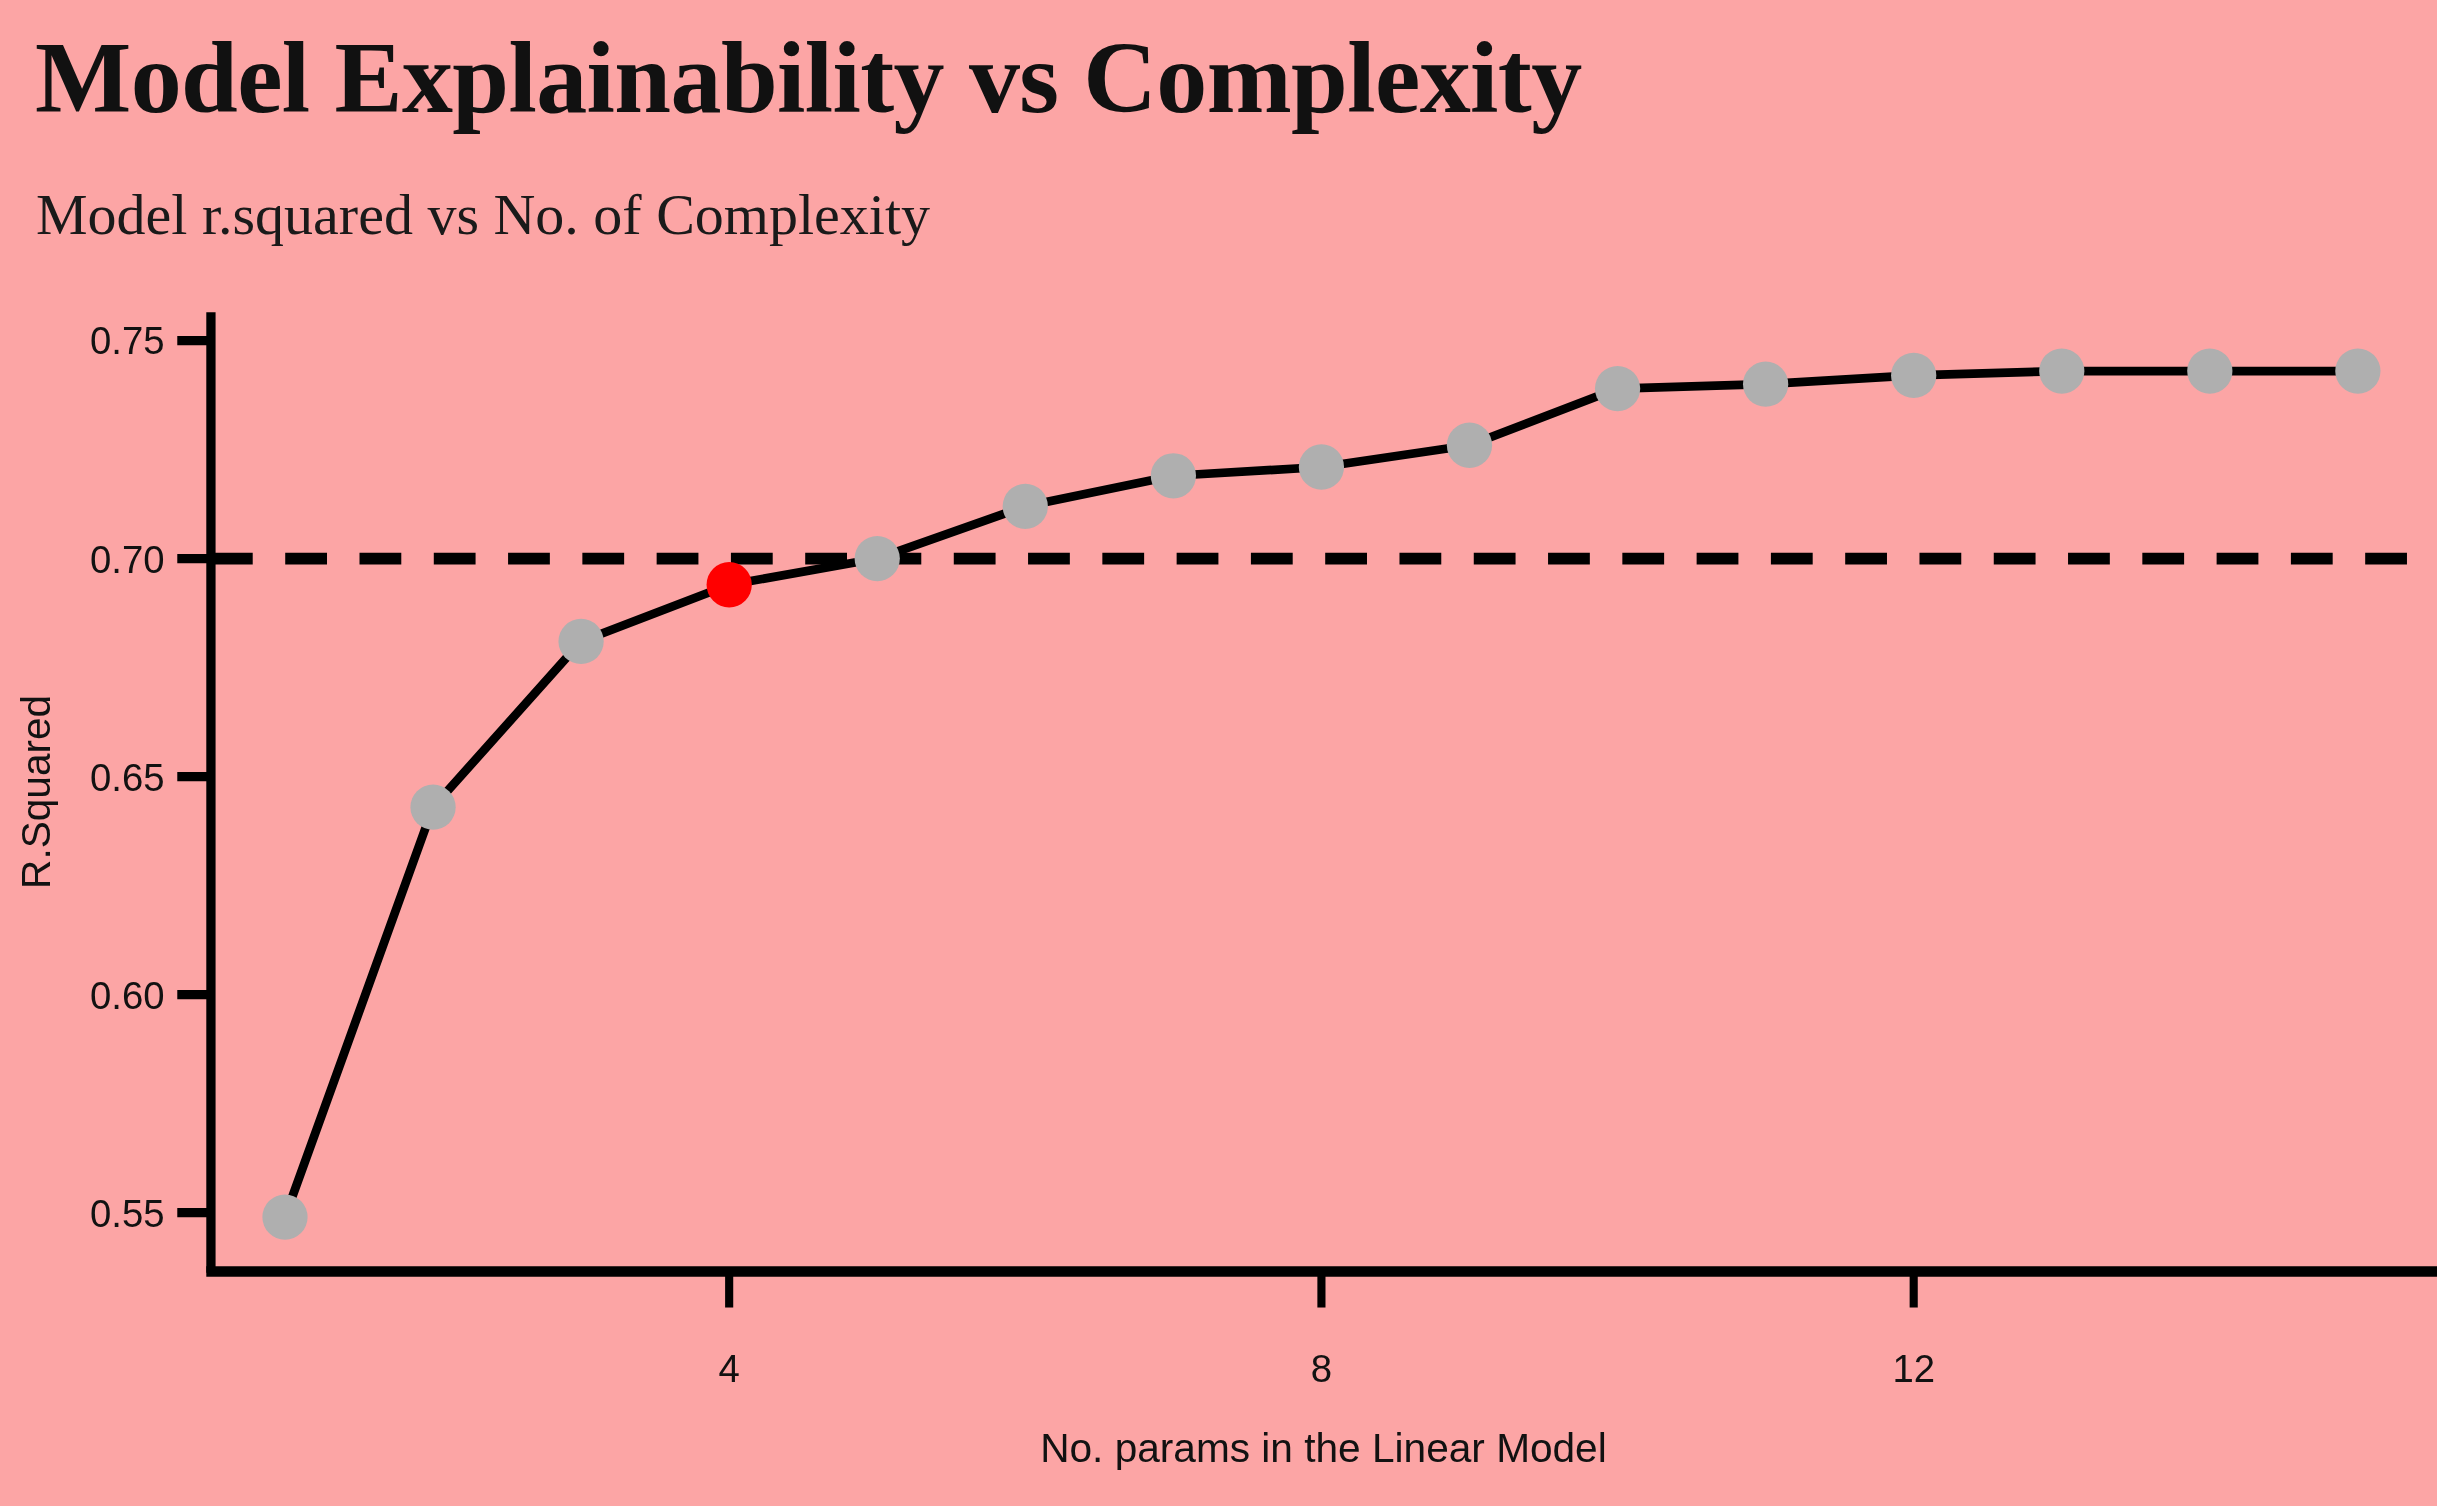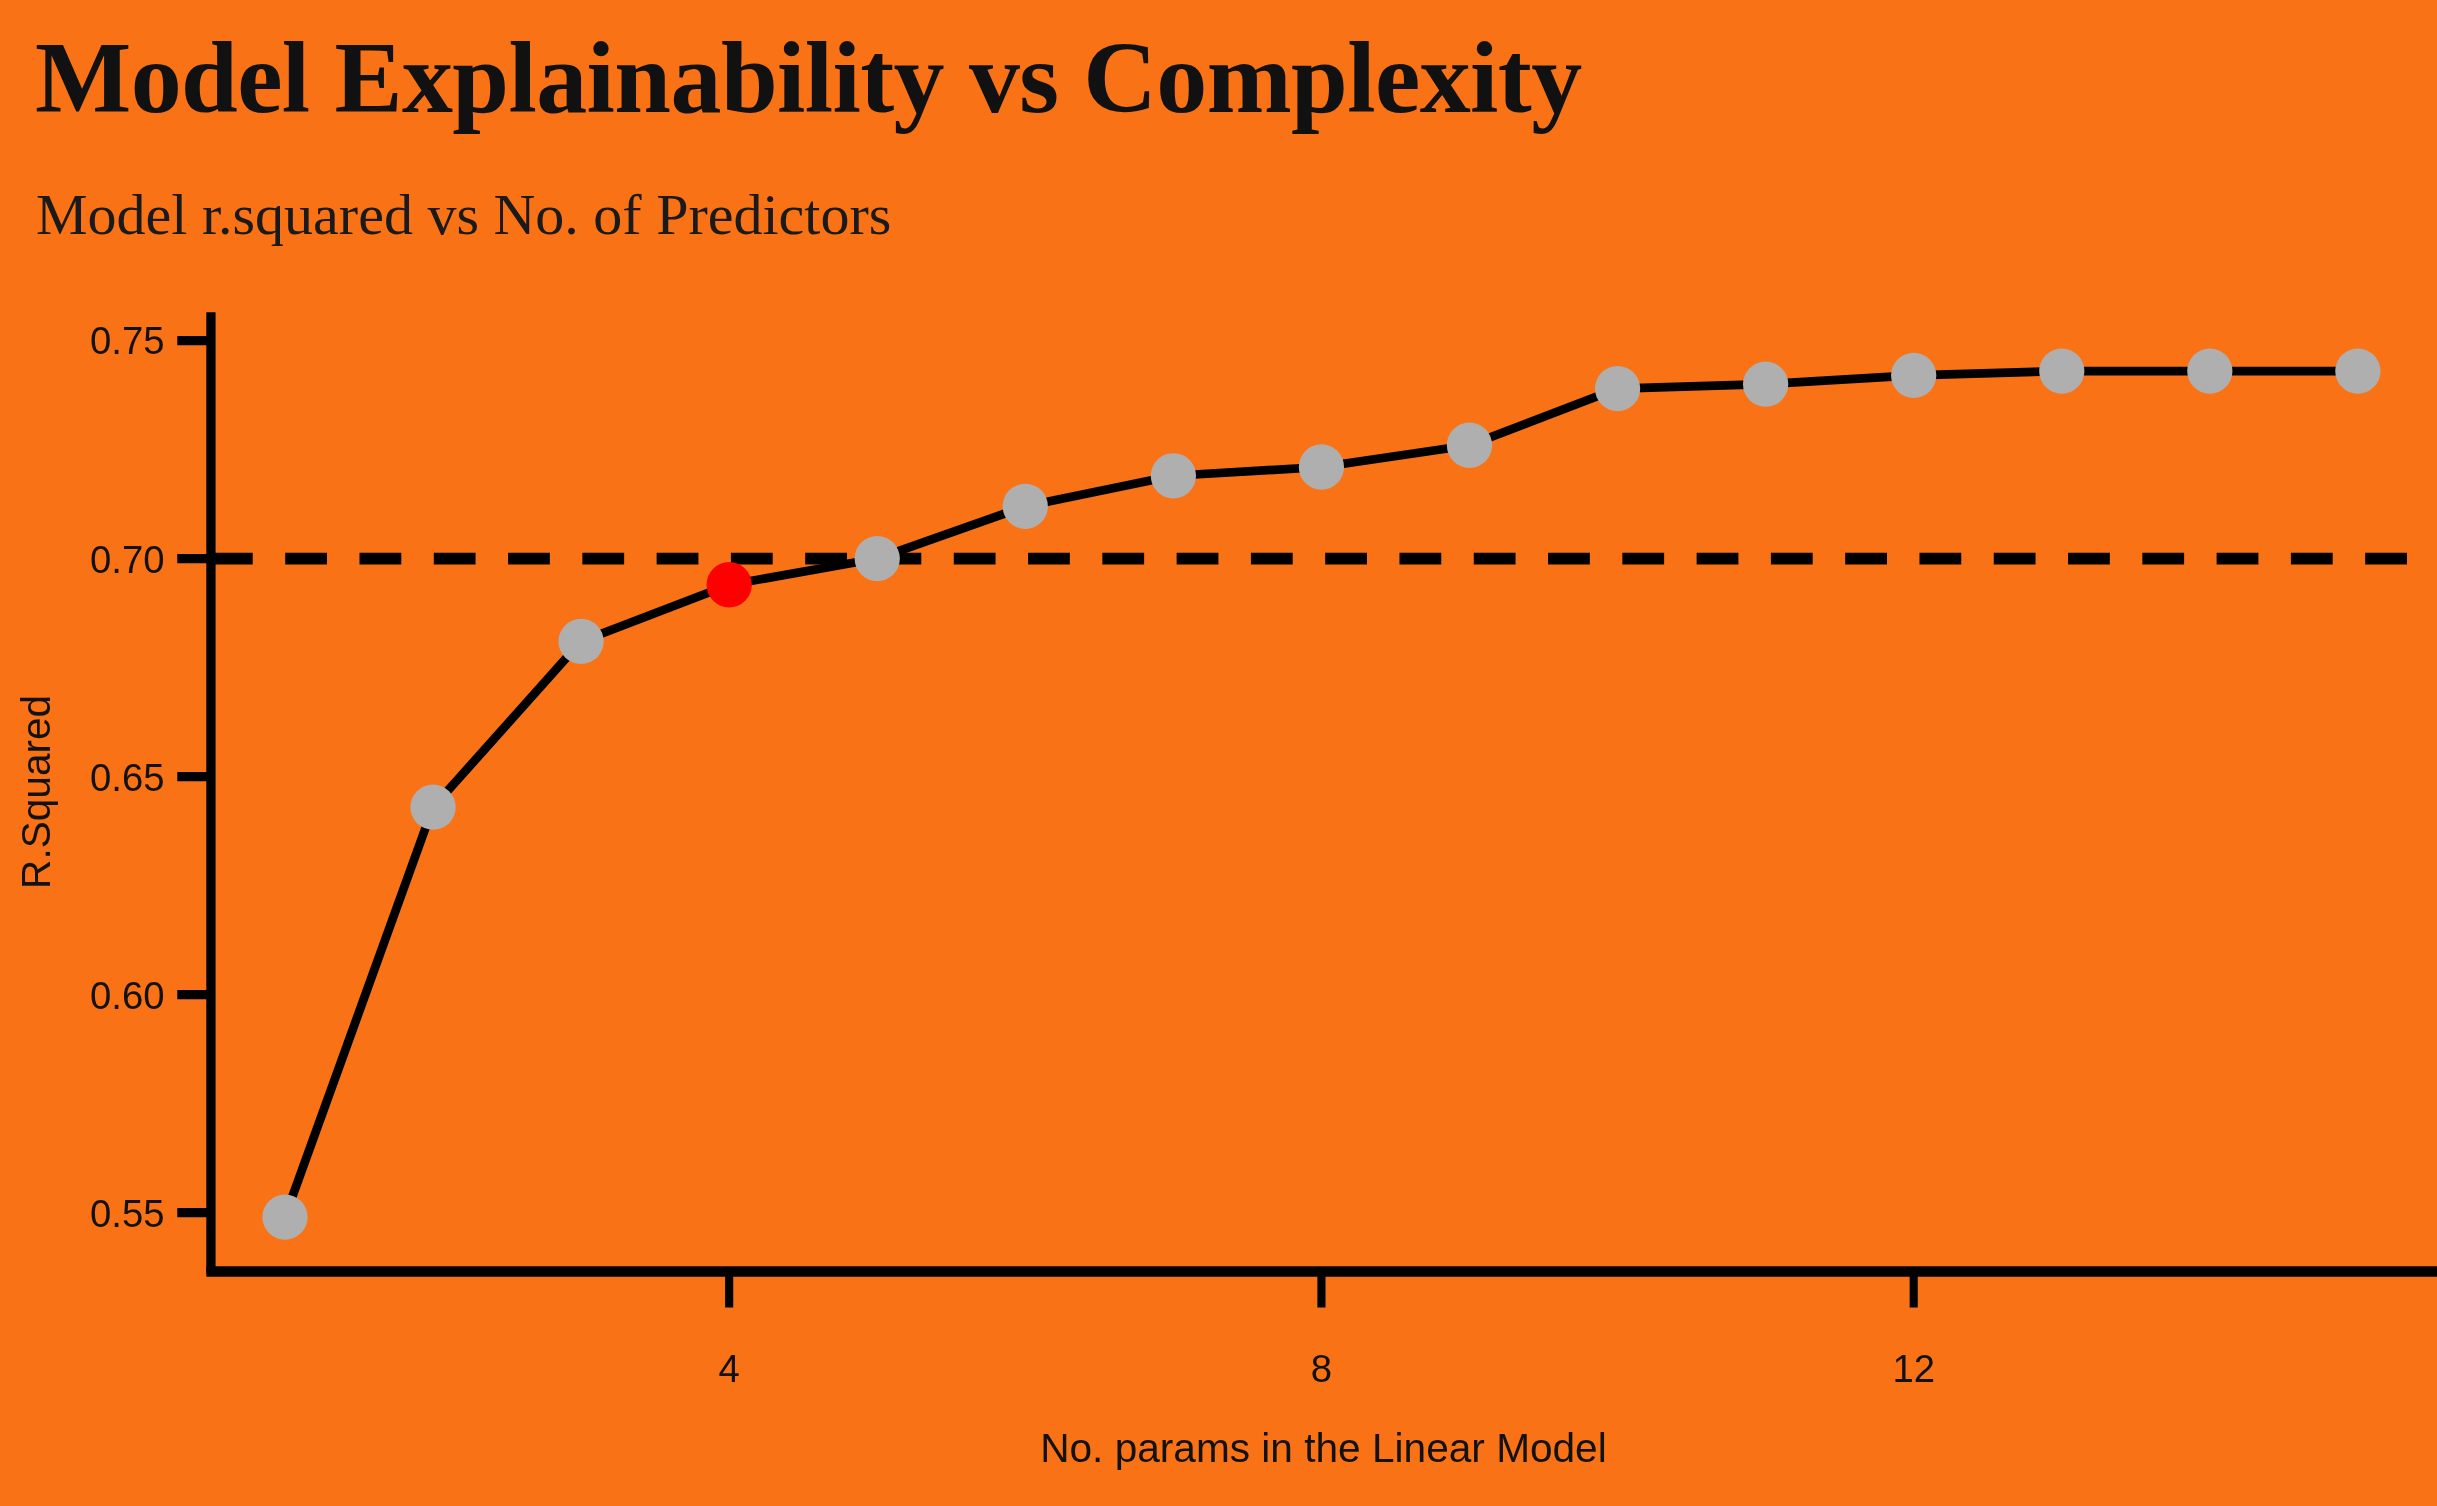--- a/index.html
+++ b/index.html
@@ -5,21 +5,21 @@
 <style>
   html, body {
     margin: 0;
     padding: 0;
     background: #ffffff;
   }
   #root {
     position: relative;
     width: 2438px;
     height: 1506px;
-    background: #f97316;
+    background: #fca5a5;
     font-family: "Liberation Sans", sans-serif;
     overflow: hidden;
   }
   #chart-title {
     position: absolute;
     left: 35px;
     top: 27px;
     font-family: "Liberation Serif", serif;
     font-weight: bold;
     font-size: 102px;
@@ -54,21 +54,21 @@
     font-size: 70px;
     fill: #121212;
   }
 </style>
 </head>
 <body>
 
 <div id="root">
 
   <div id="chart-title">Model Explainability vs Complexity</div>
-  <div id="chart-subtitle">Model r.squared vs No. of Predictors</div>
+  <div id="chart-subtitle">Model r.squared vs No. of Complexity</div>
 
   <svg id="plot-svg" width="2438" height="1506" viewBox="0 0 4200 2595">
 
     <line id="y-axis-line" x1="363" y1="538" x2="363" y2="2193" stroke="#000000" stroke-width="16"></line>
     <line id="x-axis-line" x1="355" y1="2191" x2="4200" y2="2191" stroke="#000000" stroke-width="18"></line>
 
     <g id="y-ticks">
         <line x1="305" y1="2089.5659090909085" x2="363" y2="2089.5659090909085" stroke="#000000" stroke-width="16"></line>
         <text x="283" y="2113.5659090909085" class="tick-label" text-anchor="end">0.55</text>
         <line x1="305" y1="1713.884090909091" x2="363" y2="1713.884090909091" stroke="#000000" stroke-width="16"></line>

